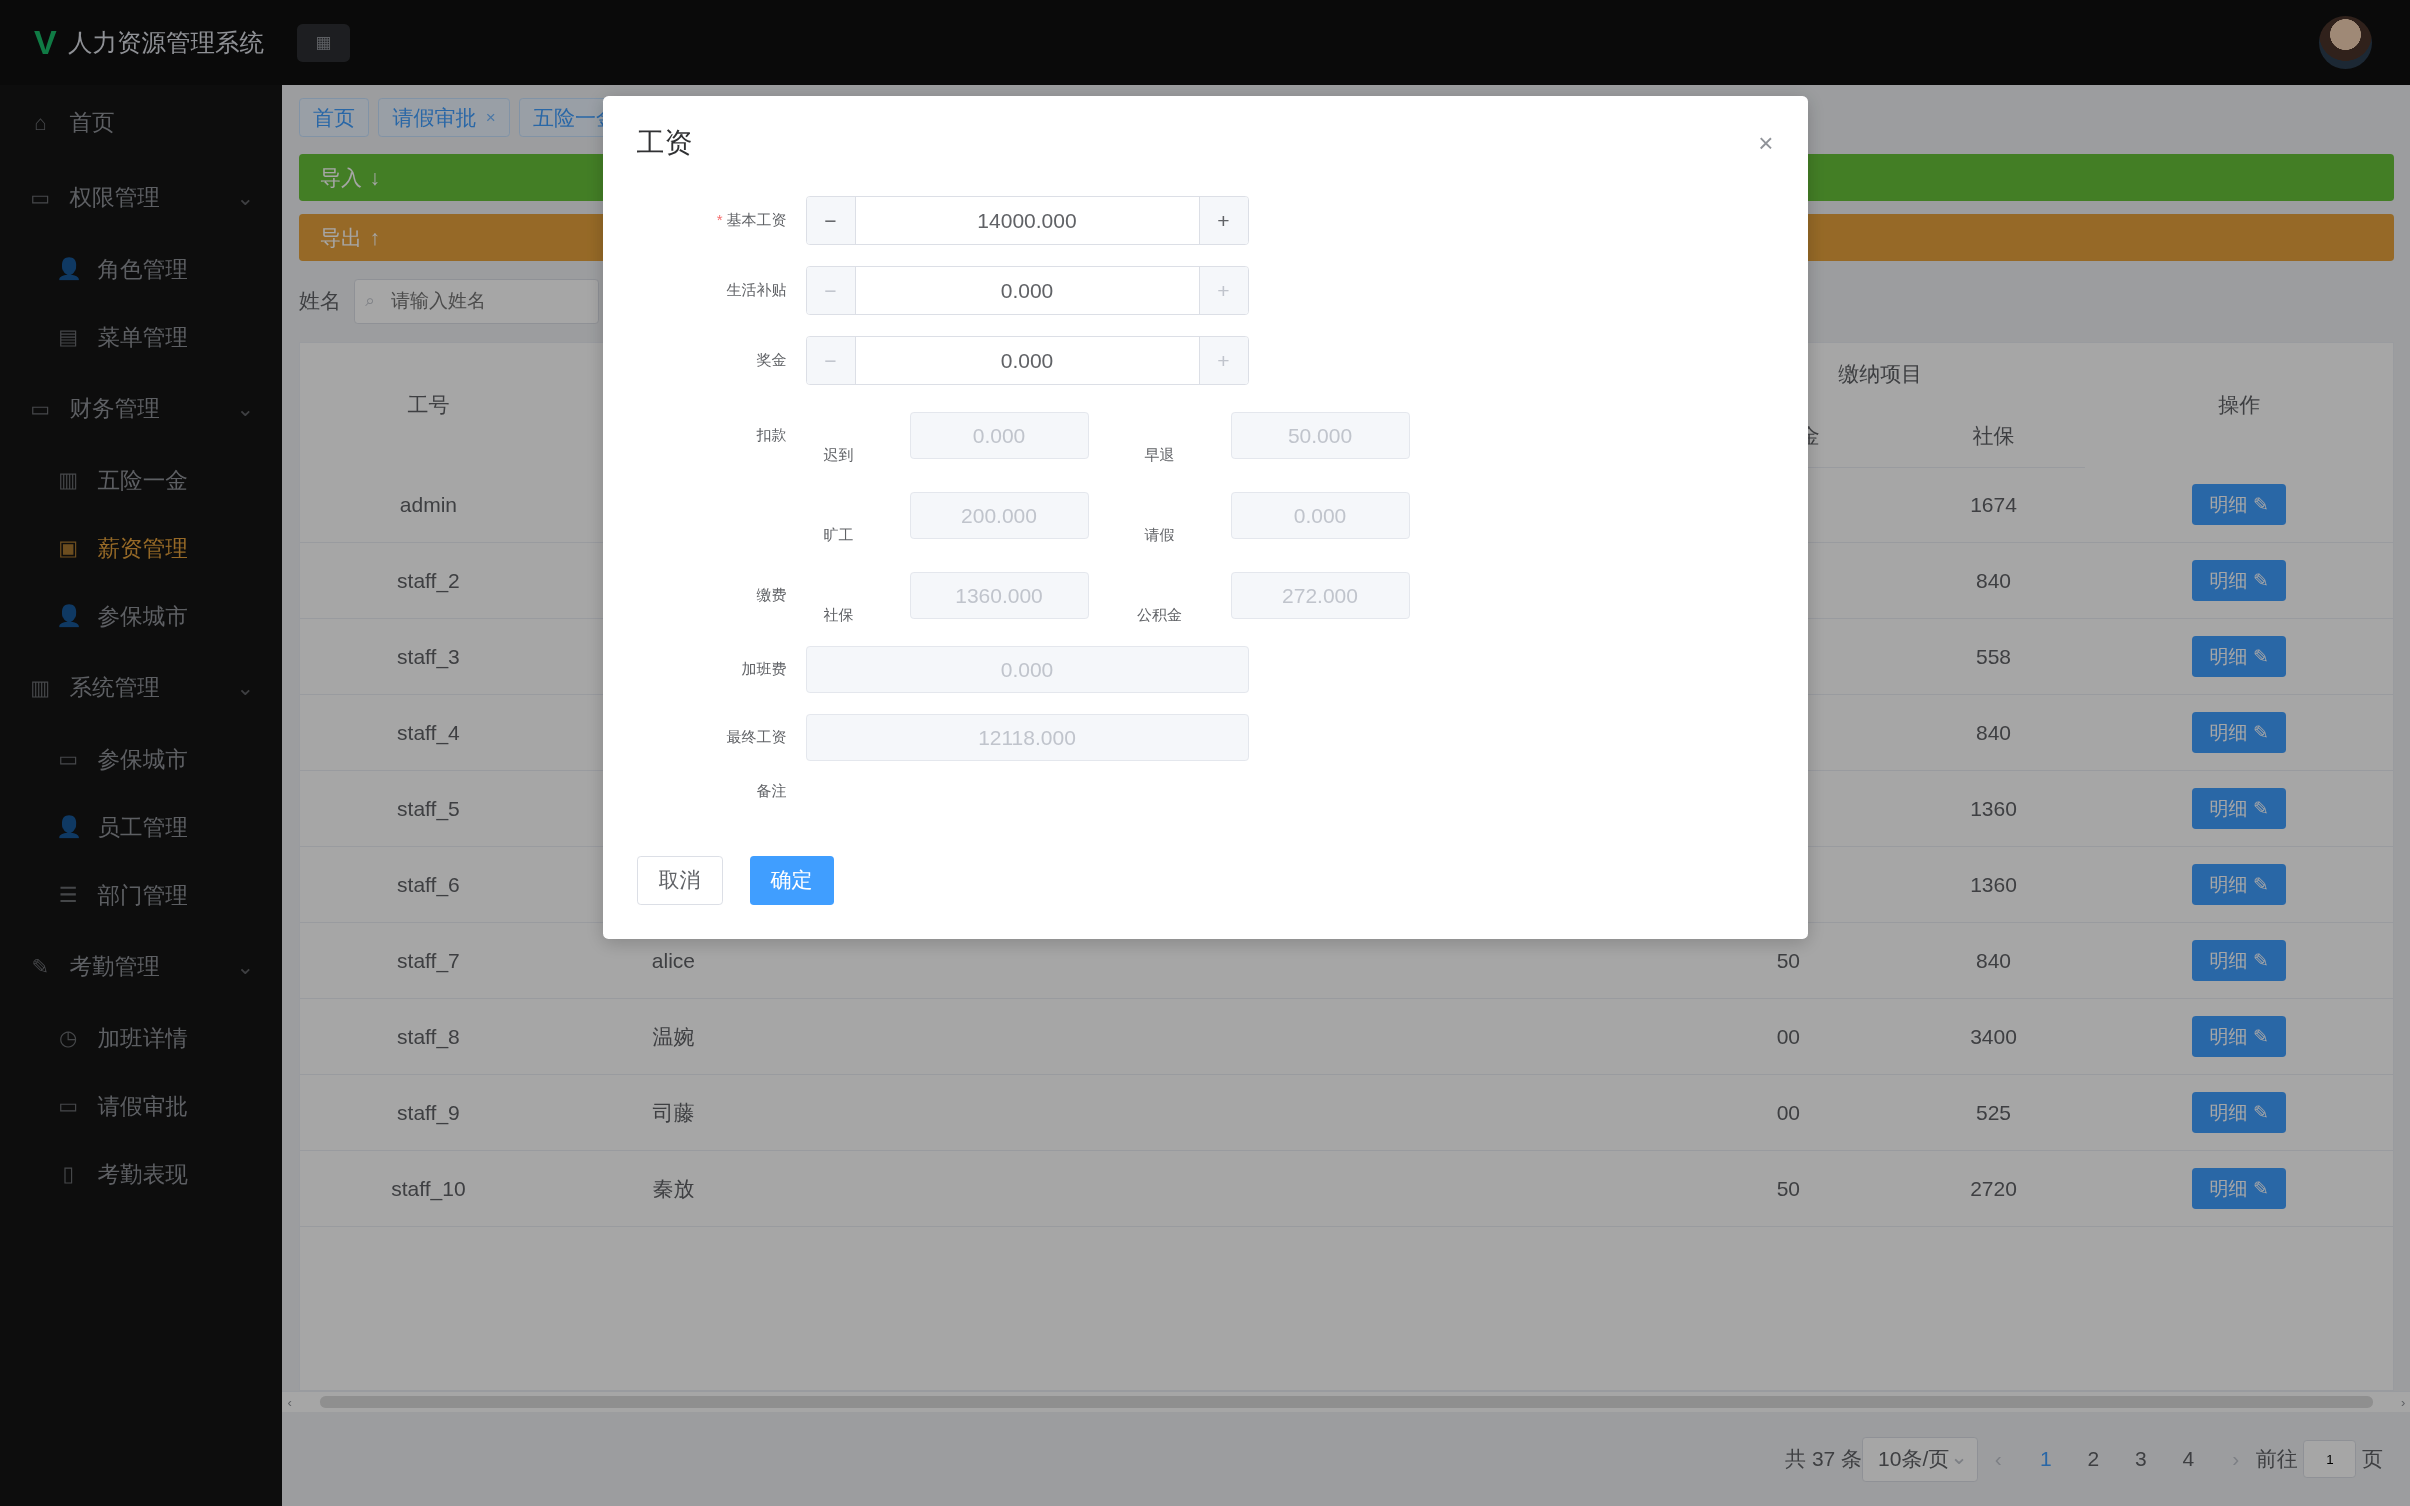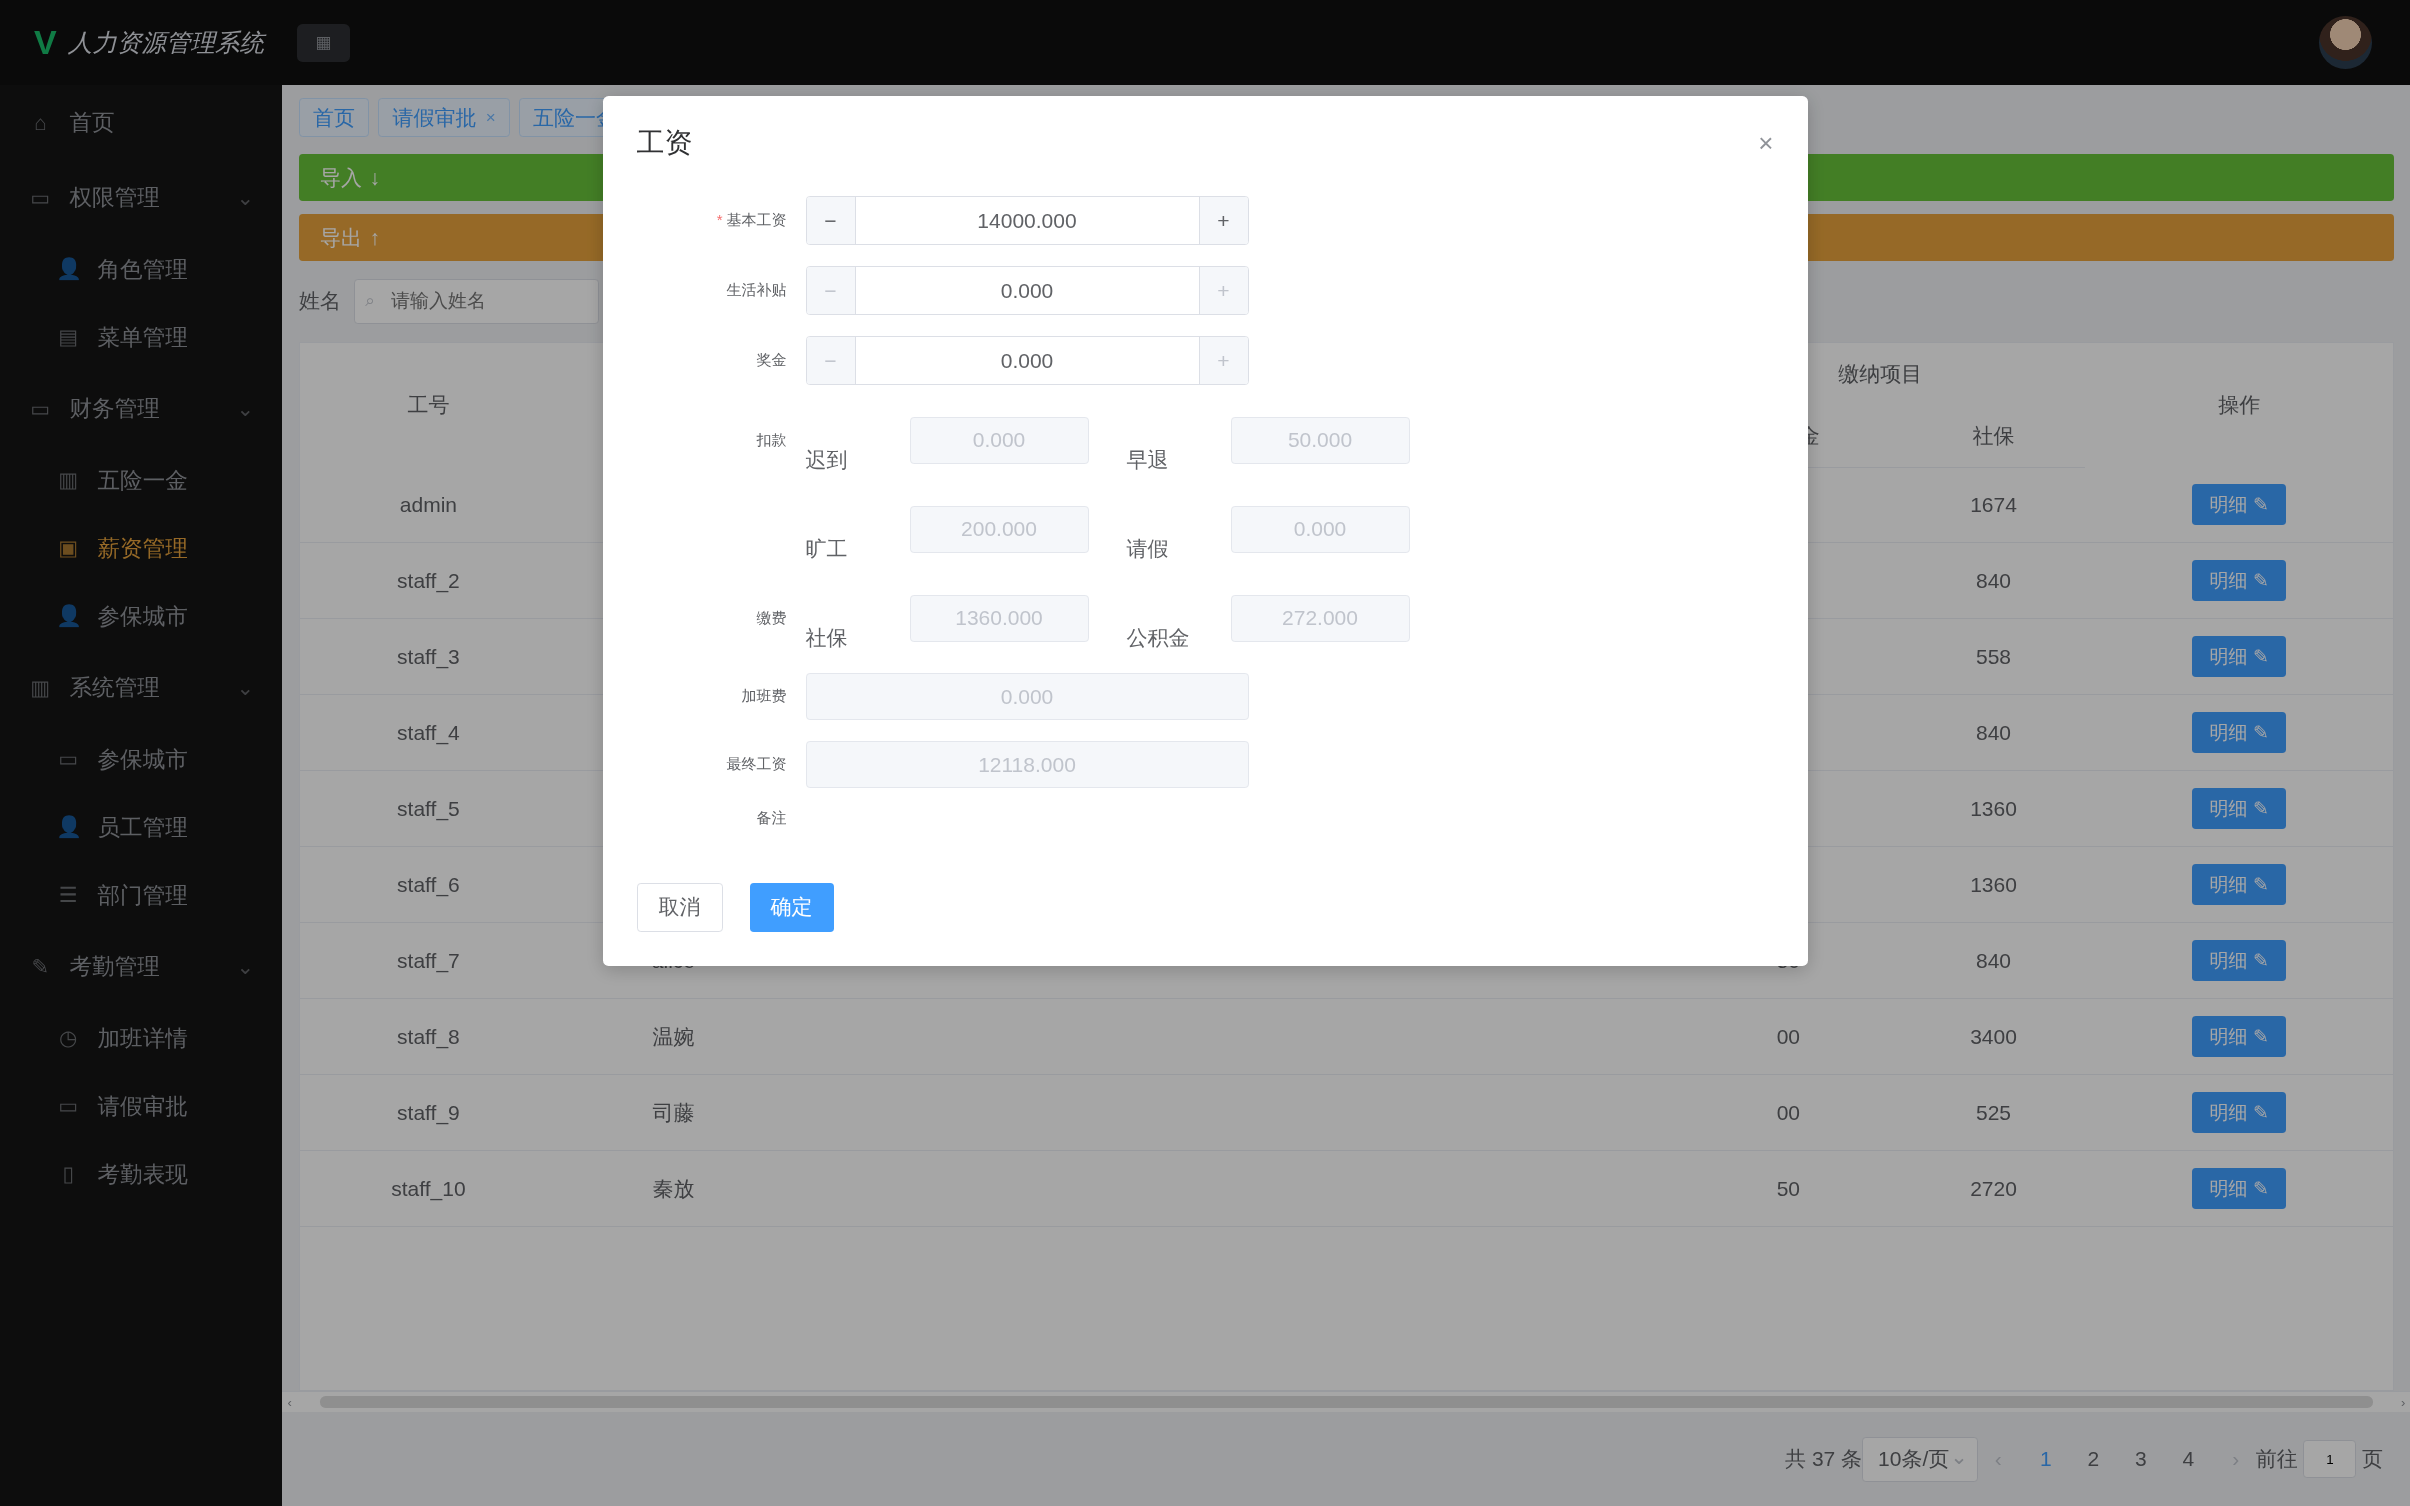--- a/index.html
+++ b/index.html
@@ -3,21 +3,21 @@
 <meta charset="utf-8">
 <style>
 * { margin: 0; padding: 0; box-sizing: border-box; }
 body { font-family: "Helvetica Neue", Arial, sans-serif; font-size: 13px; color: #606266; background: #f0f2f5; overflow: hidden; width: 2411px; height: 1507px; transform-origin: top left; }
 .app { display: flex; height: 100vh; }
 
 
 .header { position: fixed; top: 0; left: 0; right: 0; height: 85px; background: #101010; display: flex; align-items: center; z-index: 100; }
 .header-logo { width: 282px; display: flex; align-items: center; padding-left: 34px; gap: 11.3px; }
 .logo-v { color: #19be6b; font-size: 34px; font-weight: bold; font-family: Arial; }
-.header-title { color: #dcdfe6; font-size: 24.5px; font-weight: 500; font-style: italic; }
+.header-title { color: #dcdfe6; font-size: 24.5px; font-weight: 500; }
 .header-collapse { width: 53px; height: 38px; background: #2d2f33; border-radius: 5.6px; display: flex; align-items: center; justify-content: center; margin-left: 15px; cursor: pointer; }
 .collapse-icon::before { content: "▦"; color: #909399; font-size: 17px; }
 .header-avatar { margin-left: auto; margin-right: 38px; width: 53px; height: 53px; border-radius: 50%; background: radial-gradient(circle at 50% 35%, #f4d3b5 35%, #4a342a 36% 60%, #2c3e50 61%); }
 
 
 .sidebar { width: 282px; background: #141414; padding-top: 85px; height: 100vh; overflow-y: auto; }
 .menu-item, .submenu-item { display: flex; align-items: center; padding: 0 28px; height: 75px; color: #909399; cursor: pointer; gap: 17px; font-size: 22.6px; }
 .submenu-item { padding-left: 56px; height: 68px; }
 .menu-item.has-children::after { content: "⌄"; margin-left: auto; font-size: 21px; color: #606266; }
 .submenu-item.active { color: #e6a23c; }
@@ -76,21 +76,21 @@
 .form-row { display: flex; align-items: center; margin-bottom: 21px; }
 .form-label { width: 169px; text-align: right; padding-right: 19px; font-size: 15px; color: #606266; }
 .form-label .req { color: #f56c6c; margin-right: 3.8px; }
 .number-input { display: flex; width: 443px; border: 0.9px solid #dcdfe6; border-radius: 3.8px; overflow: hidden; }
 .number-input button { width: 49px; background: #f5f7fa; border: none; color: #606266; font-size: 21px; cursor: pointer; }
 .number-input button:first-child { border-right: 0.9px solid #dcdfe6; }
 .number-input button:last-child { border-left: 0.9px solid #dcdfe6; }
 .number-input input { flex: 1; border: none; text-align: center; height: 47px; font-size: 21px; color: #606266; }
 .number-input.disabled button { color: #c0c4cc; cursor: not-allowed; }
 .inline-group { display: flex; gap: 38px; align-items: center; }
-.sub-label { width: 66px; text-align: left; font-size: 21px; color: #606266; margin-top: 40px; }
+.sub-label { width: 66px; text-align: center; font-size: 15px; color: #606266; margin-top: 40px; }
 .readonly-input { width: 179px; height: 47px; background: #f5f7fa; border: 0.9px solid #e4e7ed; border-radius: 3.8px; text-align: center; color: #c0c4cc; font-size: 21px; display: flex; align-items: center; justify-content: center; }
 .readonly-wide { width: 443px; height: 47px; background: #f5f7fa; border: 0.9px solid #e4e7ed; border-radius: 3.8px; text-align: center; color: #c0c4cc; font-size: 21px; display: flex; align-items: center; justify-content: center; }
 .textarea-wrap { position: relative; width: 443px; }
 .textarea { width: 100%; height: 56px; border: 0.9px solid #dcdfe6; border-radius: 3.8px; padding: 9.4px; font-size: 19px; resize: both; }
 .char-count { position: absolute; right: 11.3px; bottom: 7.5px; font-size: 17px; color: #909399; }
 .modal-footer { padding: 19px 34px 34px; display: flex; justify-content: flex-start; gap: 27px; }
 
 
 </style>
 </head>

